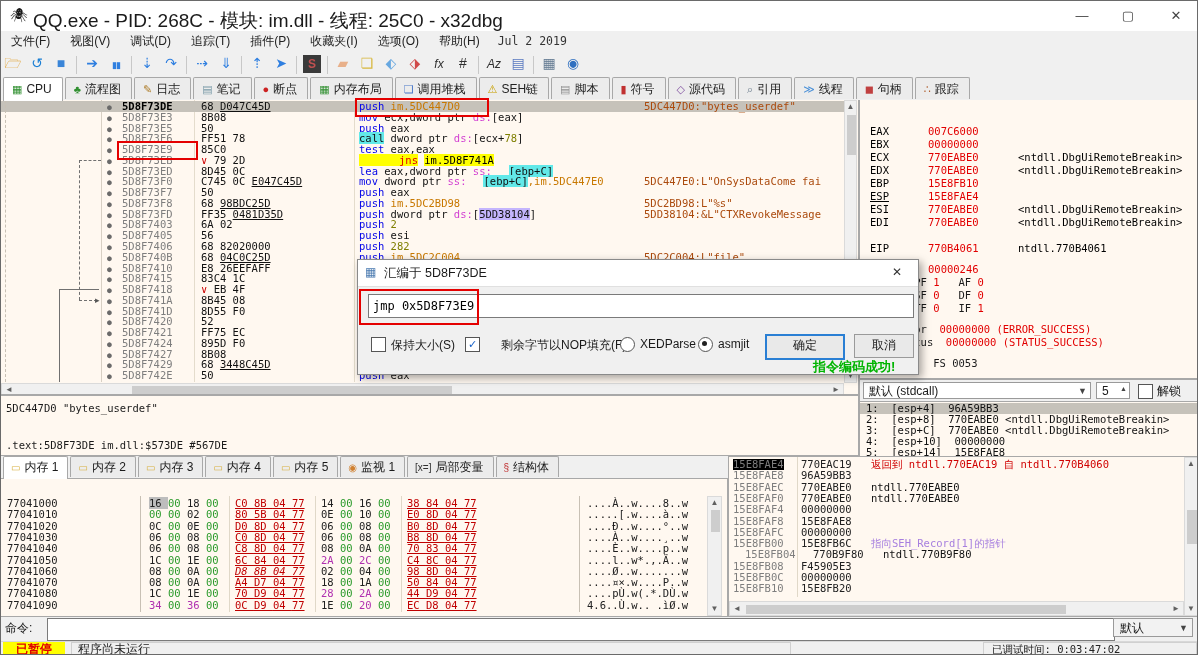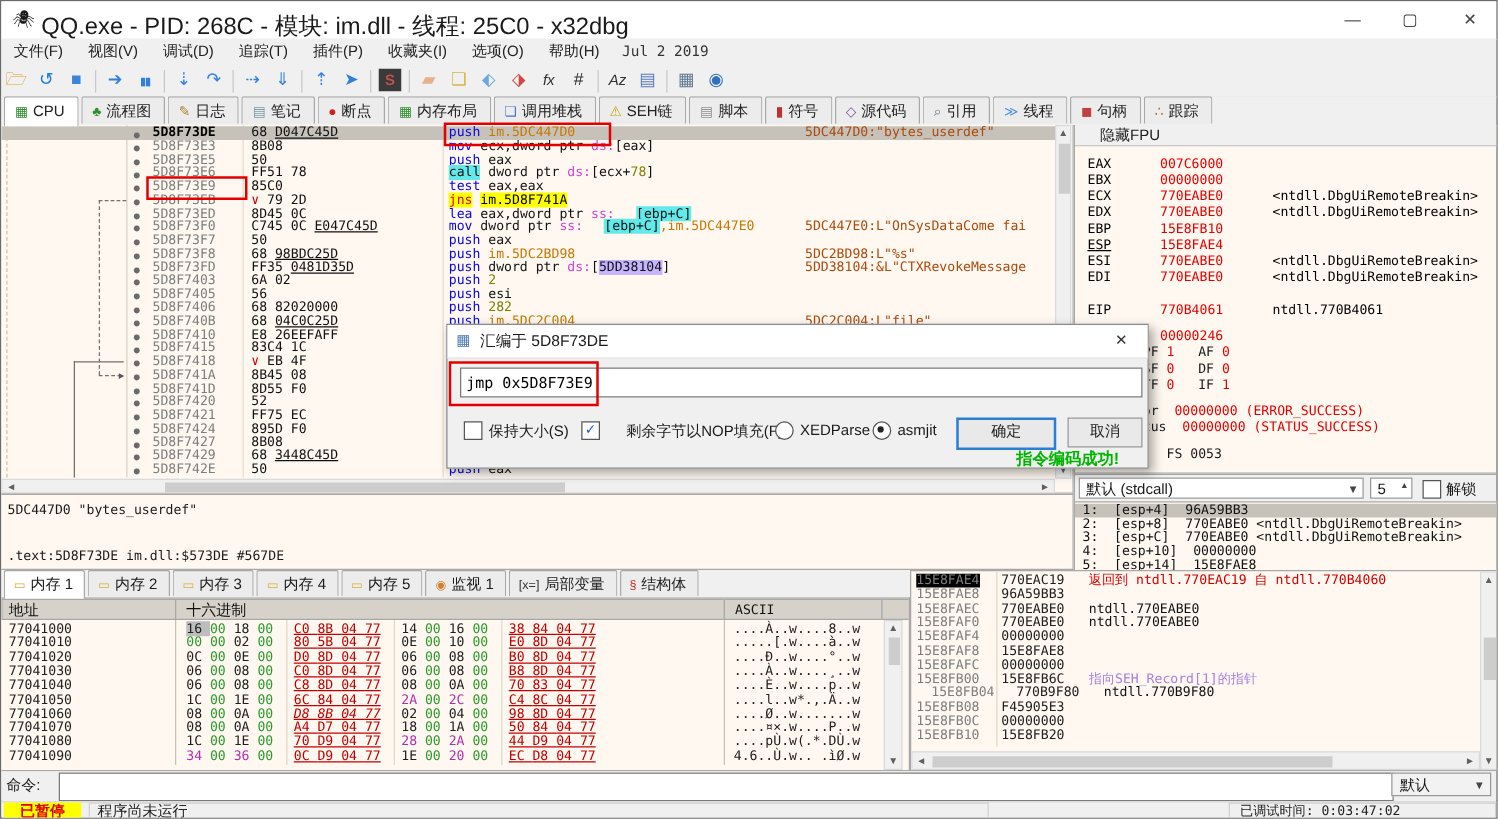--- a/index.html
+++ b/index.html
@@ -30,21 +30,21 @@
   
   .addr{color:#7e7e7e;}
   .addr.sel{color:#000;font-weight:bold;}
   .c-mn{color:#0505e8;}
   .c-seg{color:#d23fd2;}
   .c-num{color:#7f7f00;}
   .c-mod{color:#c87800;}
   .c-u{text-decoration:underline;}
   .c-jm{color:#cc0000;}
   .c-hlc{background:#62e9e9;}
-  .c-hlj{background:#ffff00;color:#e00000;}
+  .c-hlj{background:#ffff00;color:#e00000;padding-left:40px;}
   .c-hlt{background:#ffff00;color:#000;}
   .c-hlm{background:#62e9e9;margin-left:17px;}
   .c-hly{background:#c4b5fd;}
   .cmt{color:#ab4a0d;}
   .rowsel{background:#c6c2ba;}
   .redbox{position:absolute;border:2px solid #e40000;background:transparent;z-index:40;pointer-events:none;}
   
   .sb{position:absolute;background:#f0f0f0;border:1px solid #dadada;box-sizing:border-box;}
   .sbthumb{position:absolute;background:#cdcdcd;}
   .sbarrow{position:absolute;color:#606060;font-size:8px;line-height:10px;text-align:center;width:100%;}
@@ -286,21 +286,20 @@
         <div class="sbthumb" style="left: 130px; top: 2px; width: 320px; height: 8px;"></div>
       </div>
     </div>
 
   <div class="pane" id="infobox" style="left:0;top:394px;width:858px;height:61px;border-left:none;">
     <div class="mono abs" style="left:5px;top:7px;">5DC447D0 "bytes_userdef"</div>
     <div class="mono abs" style="left:5px;top:44px;">.text:5D8F73DE im.dll:$573DE #567DE</div>
   </div>
 
   <div class="pane" id="regpane" style="left:858px;top:99px;width:340px;height:279px;border-right:none;border-top:none;overflow:hidden;">
-    <div style="position:absolute;left:0;top:0;width:100%;height:17px;background:#f0f0f0;border-bottom:1px solid #c8c8c8;padding-left:20px;box-sizing:border-box;line-height:17px;">隐藏FPU</div>
   <div style="position: absolute; left: 0px; top: 26px; width: 340px; height: 13px;">
         <span class="mono regname" style="position: absolute; left: 10px; top: 0px;">EAX</span>
         <span class="mono regval" style="position: absolute; left: 68px; top: 0px;">007C6000</span>
       </div>
       <div style="position: absolute; left: 0px; top: 39px; width: 340px; height: 13px;">
         <span class="mono regname" style="position: absolute; left: 10px; top: 0px;">EBX</span>
         <span class="mono regval" style="position: absolute; left: 68px; top: 0px;">00000000</span>
       </div>
       <div style="position: absolute; left: 0px; top: 52px; width: 340px; height: 13px;">
         <span class="mono regname" style="position: absolute; left: 10px; top: 0px;">ECX</span>
@@ -363,26 +362,20 @@
         <div class="mono" style="position: absolute; left: 0px; top: 12px; width: 340px; height: 11px; padding-left: 6px; box-sizing: border-box; color: rgb(17, 17, 17);">2:  [esp+8]  770EABE0 &lt;ntdll.DbgUiRemoteBreakin&gt;</div>
         <div class="mono" style="position: absolute; left: 0px; top: 23px; width: 340px; height: 11px; padding-left: 6px; box-sizing: border-box; color: rgb(17, 17, 17);">3:  [esp+C]  770EABE0 &lt;ntdll.DbgUiRemoteBreakin&gt;</div>
         <div class="mono" style="position: absolute; left: 0px; top: 34px; width: 340px; height: 11px; padding-left: 6px; box-sizing: border-box; color: rgb(17, 17, 17);">4:  [esp+10]  00000000</div>
         <div class="mono" style="position: absolute; left: 0px; top: 45px; width: 340px; height: 11px; padding-left: 6px; box-sizing: border-box; color: rgb(17, 17, 17);">5:  [esp+14]  15E8FAE8</div>
       </div>
   </div>
 
   <div class="abs" id="memtabs" style="left:0;top:455px;width:727px;height:22px;background:#f0f0f0;border-bottom:1px solid #a8a8a8;white-space:nowrap;"><span class="btab active"><span class="tabicon" style="color: rgb(216, 176, 64); font-size: 10px;">▭</span><span>内存 1</span></span><span class="btab"><span class="tabicon" style="color: rgb(216, 176, 64); font-size: 10px;">▭</span><span>内存 2</span></span><span class="btab"><span class="tabicon" style="color: rgb(216, 176, 64); font-size: 10px;">▭</span><span>内存 3</span></span><span class="btab"><span class="tabicon" style="color: rgb(216, 176, 64); font-size: 10px;">▭</span><span>内存 4</span></span><span class="btab"><span class="tabicon" style="color: rgb(216, 176, 64); font-size: 10px;">▭</span><span>内存 5</span></span><span class="btab"><span class="tabicon" style="color: rgb(208, 128, 48); font-size: 10px;">◉</span><span>监视 1</span></span><span class="btab"><span class="tabicon" style="color: rgb(48, 48, 48); font-size: 10px;">[x=]</span><span>局部变量</span></span><span class="btab"><span class="tabicon" style="color: rgb(192, 48, 48); font-size: 10px;">§</span><span>结构体</span></span></div>
 
   <div class="pane" id="mempane" style="left:0;top:477px;width:727px;height:139px;border-left:none;overflow:hidden;">
-      <div style="position: absolute; left: 0px; top: 0px; width: 727px; height: 17px;">
-        <div class="memhdr" style="left: 0px; top: 0px; width: 140px; height: 17px; line-height: 16px; padding-left: 5px;">地址</div>
-        <div class="memhdr" style="left: 139px; top: 0px; width: 440px; height: 17px; line-height: 16px; padding-left: 8px;">十六进制</div>
-        <div class="memhdr" style="left: 578px; top: 0px; width: 127px; height: 17px; line-height: 16px; padding-left: 8px; font-family: &quot;DejaVu Sans Mono&quot;, monospace; font-size: 10.5px;">ASCII</div>
-        <div class="memhdr" style="left: 704px; top: 0px; width: 23px; height: 17px;"></div>
-      </div>
       <div style="position: absolute; left: 228px; top: 17px; width: 1px; height: 116px; background: rgb(224, 216, 200);"></div>
       <div style="position: absolute; left: 314px; top: 17px; width: 1px; height: 116px; background: rgb(224, 216, 200);"></div>
       <div style="position: absolute; left: 400px; top: 17px; width: 1px; height: 116px; background: rgb(224, 216, 200);"></div>
       <div style="position: absolute; left: 139px; top: 17px; width: 1px; height: 116px; background: rgb(200, 192, 180);"></div>
       <div style="position: absolute; left: 578px; top: 17px; width: 1px; height: 116px; background: rgb(200, 192, 180);"></div>
       <div style="position: absolute; left: 0px; top: 19px; width: 704px; height: 11.3px;">
         <span class="mono bk" style="position: absolute; left: 6px; top: 0px;">77041000</span>
         <span class="mono" style="position: absolute; left: 148px; top: 0px;"><span class="bk selbyte">16 </span><span class="b00">00 </span><span class="bk">18 </span><span class="b00">00</span></span>
         <span class="mono" style="position: absolute; left: 234px; top: 0px;"><span class="bptr">C0 </span><span class="bptr">8B </span><span class="bptr">04 </span><span class="bptr">77</span></span>
         <span class="mono" style="position: absolute; left: 320px; top: 0px;"><span class="bk">14 </span><span class="b00">00 </span><span class="bk">16 </span><span class="b00">00</span></span>

